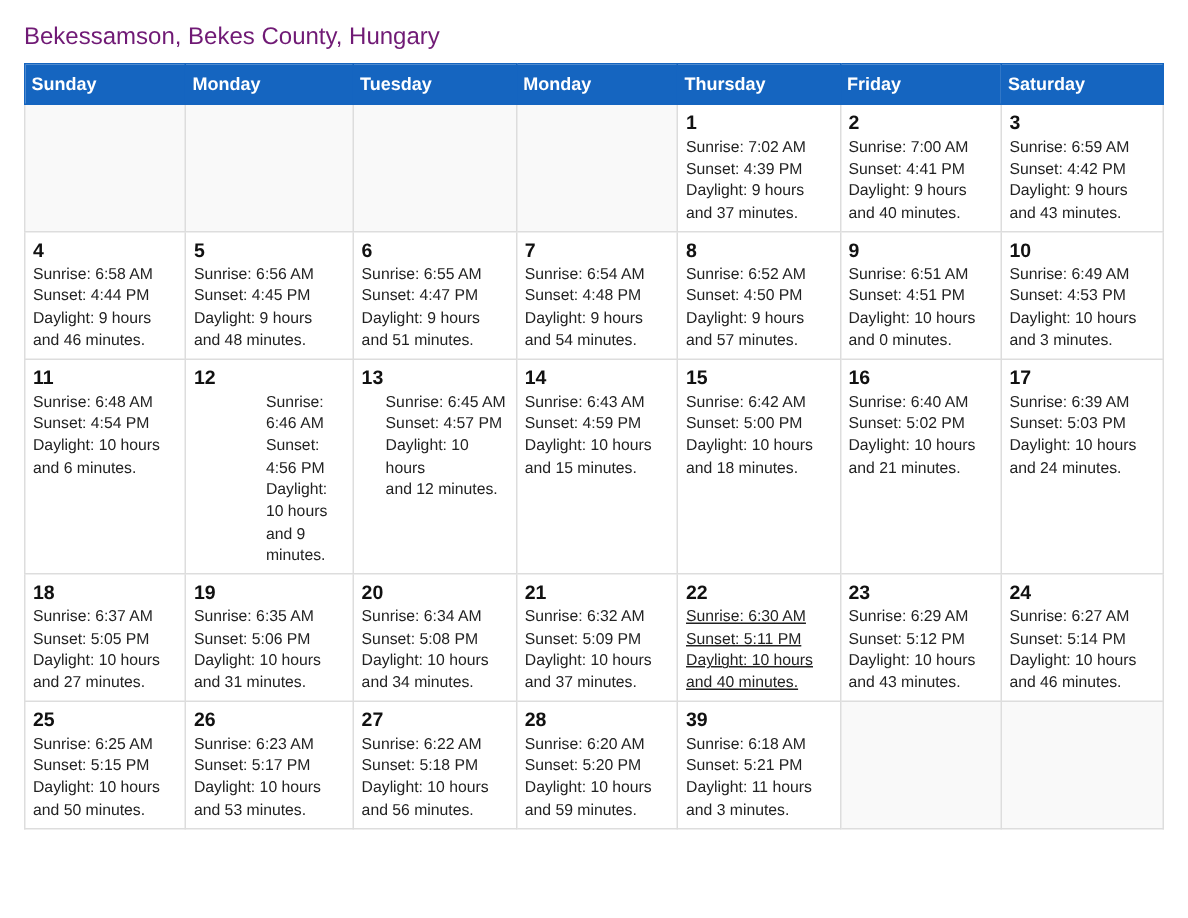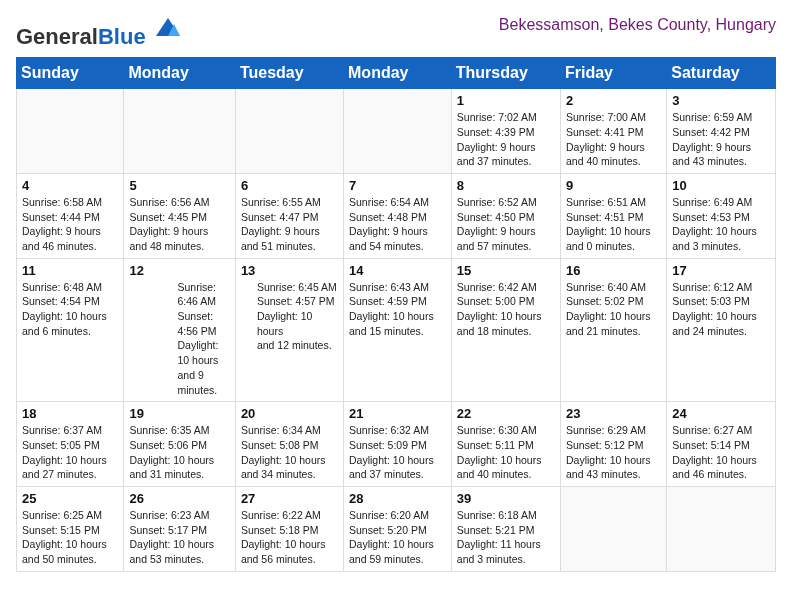--- a/index.html
+++ b/index.html
@@ -52,21 +52,21 @@
       font-size: 11px;
     }
     thead tr {
       background-color: #1565c0;
       color: white;
     }
     thead th {
       padding: 6px 4px;
       text-align: left;
       font-weight: bold;
-      font-size: 16px;
+      font-size: 12px;
       border: 1px solid #1565c0;
     }
     tbody tr {
       border-bottom: 1px solid #ccc;
     }
     tbody td {
       border: 1px solid #ddd;
       vertical-align: top;
       padding: 4px 5px;
       width: 113px;
@@ -88,31 +88,20 @@
       background: #f9f9f9;
     }
     tbody tr:nth-child(odd) {
       background: #fff;
     }
   </style>
 </head>
 <body>
 
 <div class="header">
-  <div class="logo">
-    <div>
-      <div class="logo-text">
-        <span class="logo-general">General</span><span class="logo-blue">Blue</span>
-        <svg class="logo-icon" viewBox="0 0 28 28">
-          <polygon points="14,2 26,20 2,20" fill="#1565c0"></polygon>
-          <polygon points="20,8 26,20 14,20" fill="#42a5f5"></polygon>
-        </svg>
-      </div>
-    </div>
-  </div>
   <div class="title-section">
     <div class="location-title">Bekessamson, Bekes County, Hungary</div>
   </div>
 </div>
 
 <table>
   <thead>
     <tr>
     <th>Sunday</th>
         <th>Monday</th>
@@ -240,21 +229,21 @@
         </td>
         <td>
           <div class="day-number">16</div>
           <div class="day-info" style="white-space: pre-line;">Sunrise: 6:40 AM
 Sunset: 5:02 PM
 Daylight: 10 hours
 and 21 minutes.</div>
         </td>
         <td>
           <div class="day-number">17</div>
-          <div class="day-info" style="white-space: pre-line;">Sunrise: 6:12 AM
+          <div class="day-info" style="white-space: pre-line;">Sunrise: 6:39 AM
 Sunset: 5:03 PM
 Daylight: 10 hours
 and 24 minutes.</div>
         </td>
       </tr>
       <tr>
         <td>
           <div class="day-number">18</div>
           <div class="day-info" style="white-space: pre-line;">Sunrise: 6:37 AM
 Sunset: 5:05 PM
@@ -277,21 +266,21 @@
         </td>
         <td>
           <div class="day-number">21</div>
           <div class="day-info" style="white-space: pre-line;">Sunrise: 6:32 AM
 Sunset: 5:09 PM
 Daylight: 10 hours
 and 37 minutes.</div>
         </td>
         <td>
           <div class="day-number">22</div>
-          <div class="day-info" style="white-space: pre-line;">Sunrise: 6:30 AM
+          <div class="day-info" style="white-space: pre-line; text-decoration: underline;">Sunrise: 6:30 AM
 Sunset: 5:11 PM
 Daylight: 10 hours
 and 40 minutes.</div>
         </td>
         <td>
           <div class="day-number">23</div>
           <div class="day-info" style="white-space: pre-line;">Sunrise: 6:29 AM
 Sunset: 5:12 PM
 Daylight: 10 hours
 and 43 minutes.</div>

